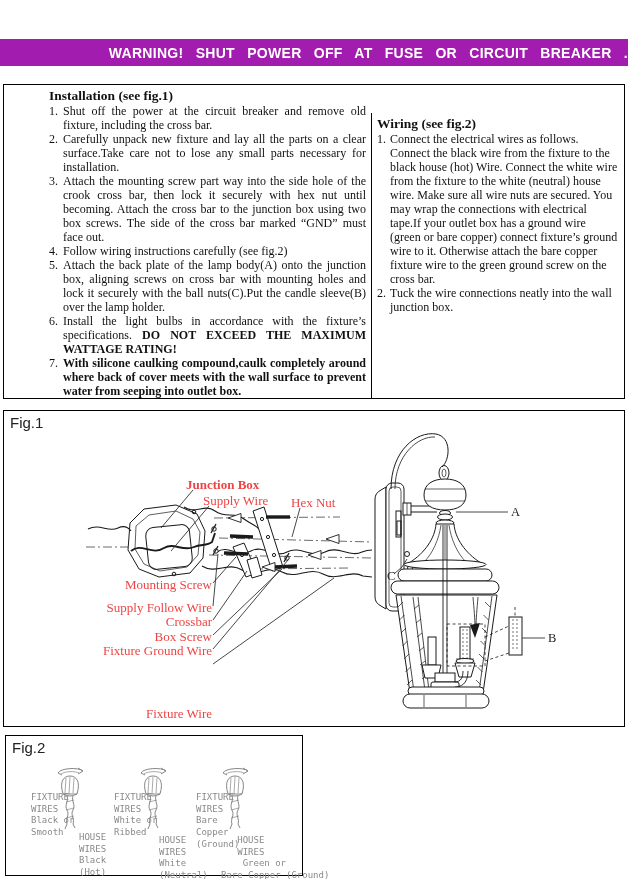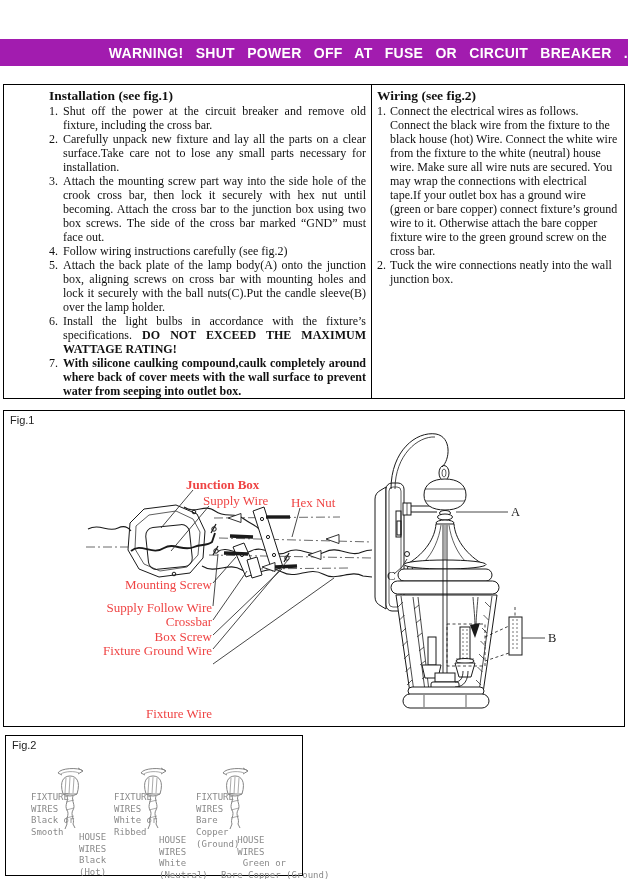--- a/index.html
+++ b/index.html
@@ -10,32 +10,32 @@
   .warnbar{position:absolute;top:39px;left:0;width:628px;height:27px;background:#a21caf;
            display:flex;align-items:center;justify-content:flex-end;}
   .warnbar span{color:#fff;font-family:"Liberation Sans",sans-serif;font-weight:bold;
            font-size:14px;word-spacing:8px;letter-spacing:0.3px;white-space:pre;}
   .mounting{position:absolute;top:67px;left:8px;font-weight:bold;font-size:14px;
            letter-spacing:0.6px;text-decoration:underline;}
   .cols{position:absolute;top:84px;left:3px;width:622px;height:315px;border:1.5px solid #000;
         box-sizing:border-box;display:flex;background:#fff;padding-left:40px;}
   .cell{box-sizing:border-box;overflow:hidden;}
   .cell-left{width:327px;padding:2px 5px 0 5px;}
-  .cell-right{flex:1;border-left:1.5px solid #000;padding:2px 6px 0 5px;}
+  .cell-right{flex:1;border-left:1.5px solid #000;padding:2px 6px 0 5px;margin-top:28px;}
   .col-h{font-weight:bold;font-size:13.5px;line-height:17px;}
   .step{position:relative;padding-left:14px;font-size:12px;line-height:14px;}
   .cell-left .step{text-align:justify;}
   .cell-right .step{padding-left:13px;}
   .num{position:absolute;left:0;top:0;}
   .bold{font-weight:bold;}
   .figbox{position:absolute;background:#fff;border:1.5px solid #000;box-sizing:border-box;}
   #fig1{top:410px;left:3px;width:622px;height:317px;}
   #fig2{top:735px;left:5px;width:298px;height:141px;}
   .figlabel{position:absolute;top:3px;left:6px;font-family:"Liberation Sans",sans-serif;
-            font-size:11px;color:#222;}
+            font-size:15px;color:#222;}
   .callout{position:absolute;font-size:13px;white-space:nowrap;color:#ef4444;}
   .callout.bold{font-weight:bold;}
   .callout.ra{text-align:right;}
   .abc{position:absolute;font-size:12.5px;color:#222;}
   .wiregroup{position:absolute;top:28px;}
   .wiregroup pre{margin:16px;font-family:"DejaVu Sans Mono","Liberation Mono",monospace;
       font-size:9px;line-height:11.7px;color:#8a8a8a;position:absolute;white-space:pre;}
   .fixture-label{left:0;top:12px;}
   .nuticon{position:absolute;left:38px;top:0;}
   .g1 .house-label{left:48px;top:52px;}

